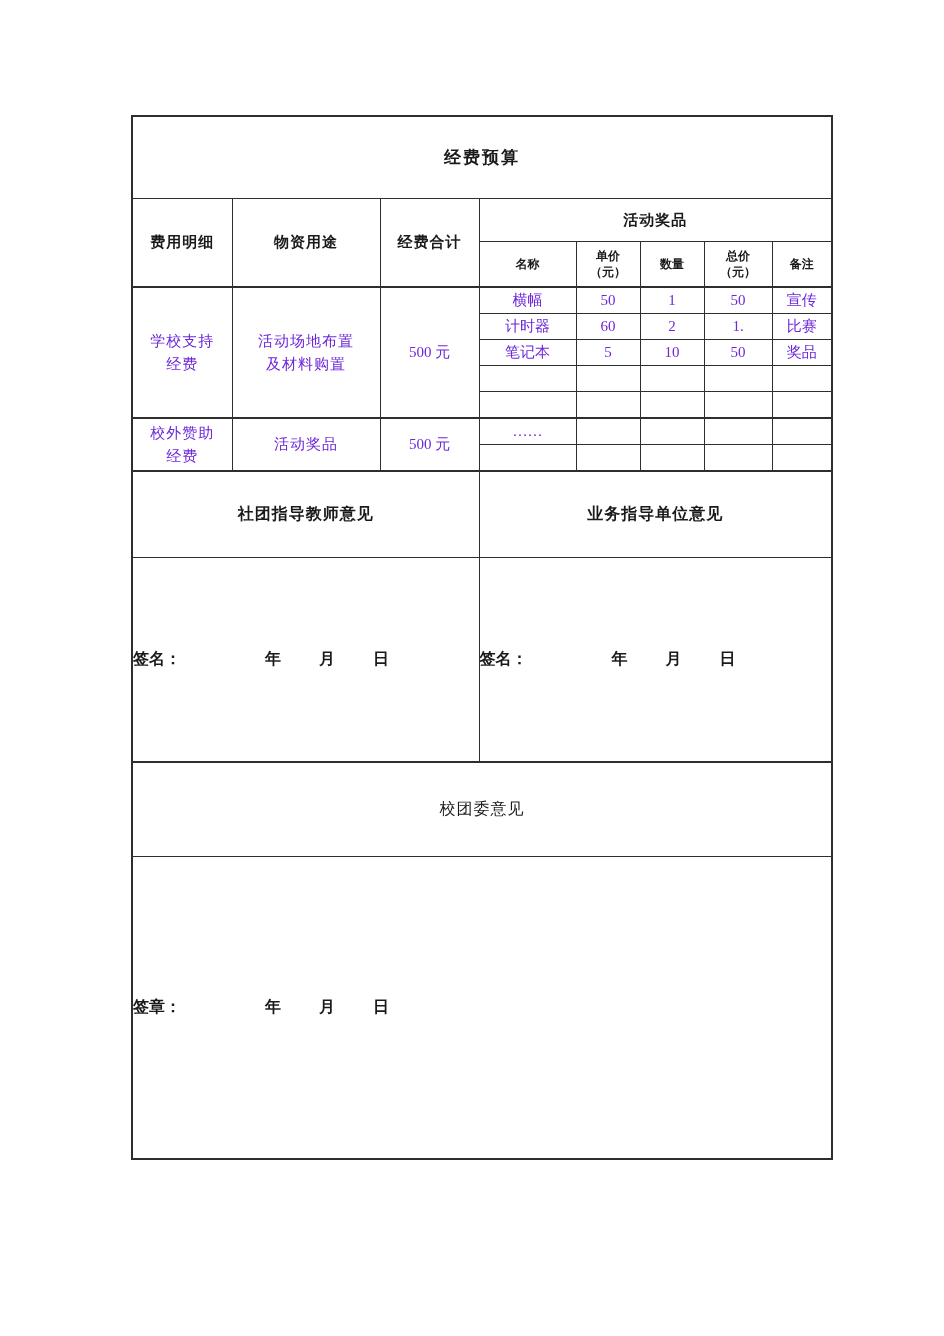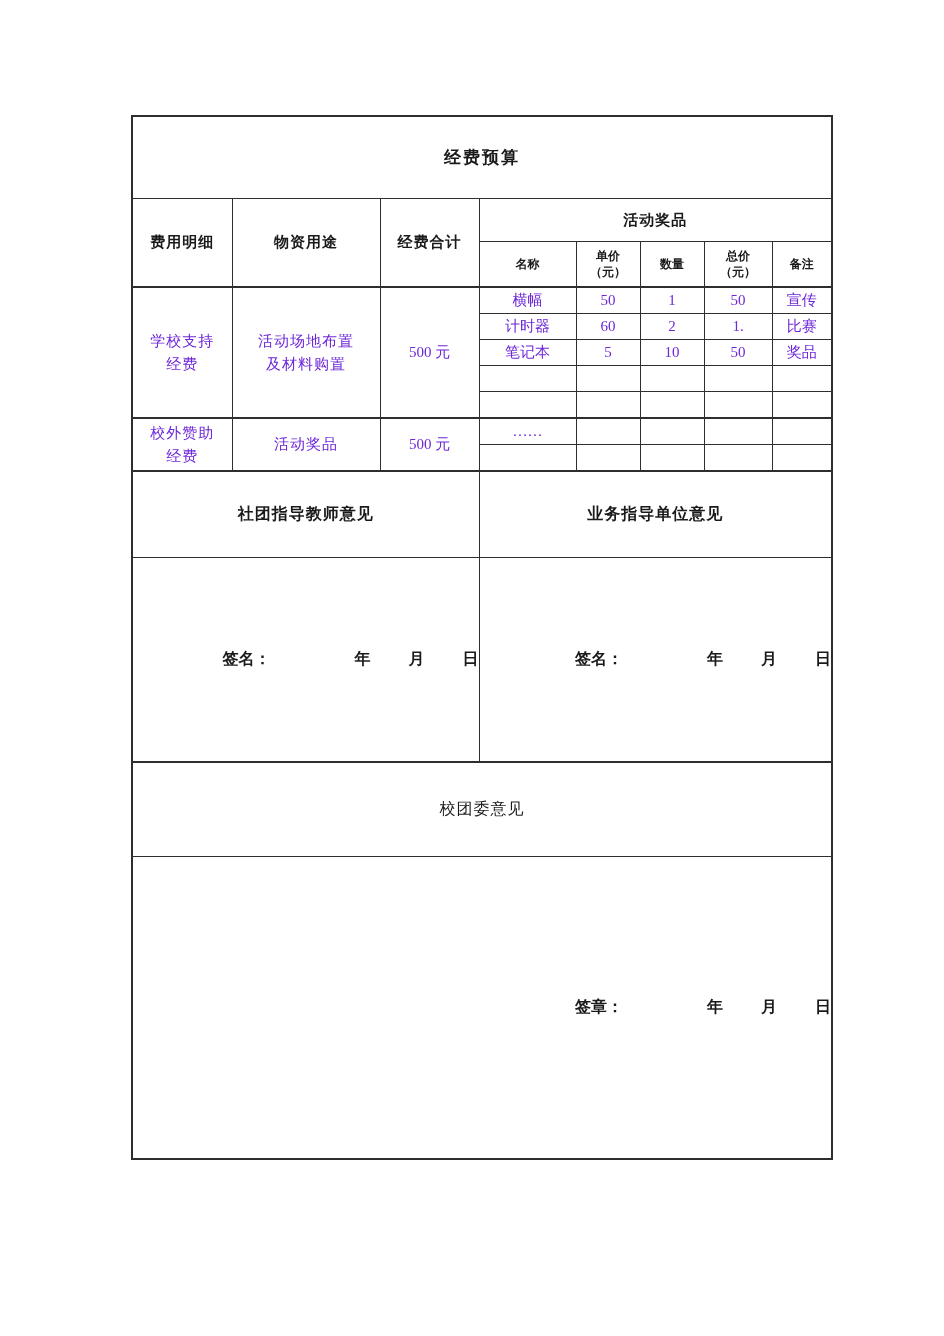--- a/index.html
+++ b/index.html
@@ -62,21 +62,21 @@
 
   .r-op td { height: 85px; }
   .op-h {
     font-size: 16px;
     font-weight: bold;
     letter-spacing: 1px;
   }
   .r-sig td { height: 203px; vertical-align: bottom; }
   .sig-line {
     display: flex;
-    justify-content: flex-end;
+    justify-content: flex-start;
     align-items: baseline;
     font-size: 16px;
     font-weight: bold;
   }
   .sig-left { padding-bottom: 38px; }
   .sig-right { padding-bottom: 26px; }
   .gap-big { display: inline-block; width: 84px; }
   .gap-sm { display: inline-block; width: 38px; }
 
   .r-committee td { height: 93px; }

